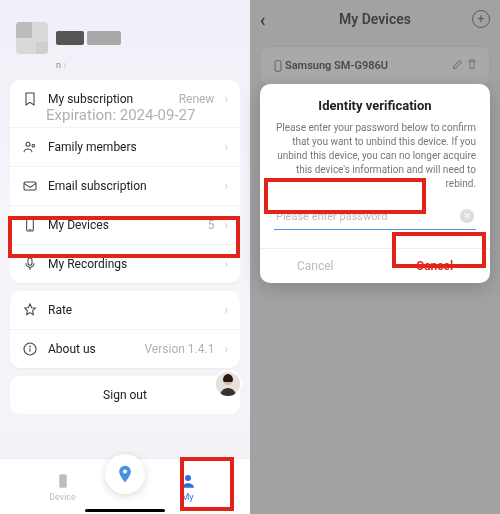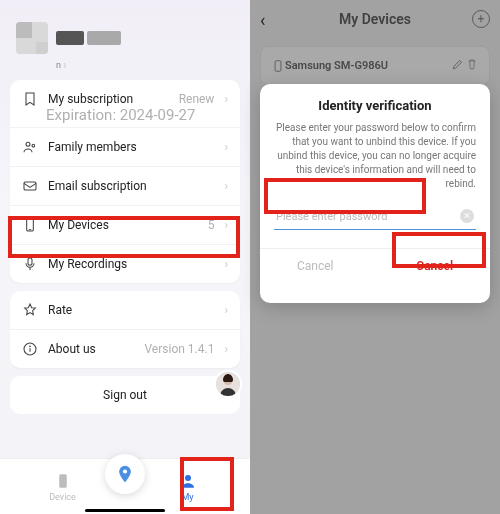--- a/index.html
+++ b/index.html
@@ -50,21 +50,21 @@
   .r-header { height:38px; display:flex; align-items:center; justify-content:center; position:relative; color:#555; }
   .r-header .title { font-size:14px; font-weight:600; color:#333; }
   .r-back { position:absolute; left:10px; font-size:18px; color:#000; }
   .r-add { position:absolute; right:10px; width:18px; height:18px; border:1.5px solid #666; border-radius:50%; display:flex; align-items:center; justify-content:center; font-size:12px; color:#666; line-height:1; }
   .dev-row { margin:8px 10px; background:#f2f2f2; border-radius:8px; padding:10px; display:flex; align-items:center; gap:0; font-size:11px; color:#444; border:1px solid #ddd;}
   .dev-row .name { flex:1; font-weight:600; }
   .dev-row svg { width:14px; height:14px; stroke:#666; fill:none; stroke-width:1.6; }
   .dev-row .trash svg { stroke:#888; }
 
   .overlay { position:absolute; inset:0; background:rgba(80,80,80,0.45); }
-  .modal { position:absolute; left:10px; right:10px; top:84px; background:#fff; border-radius:10px; padding:14px 14px 20px 14px; box-shadow:0 4px 20px rgba(0,0,0,0.2); }
+  .modal { position:absolute; left:10px; right:10px; top:84px; background:#fff; border-radius:10px; padding:14px 14px 0 14px; box-shadow:0 4px 20px rgba(0,0,0,0.2); }
   .modal h3 { font-size:13px; font-weight:700; text-align:center; margin-bottom:8px; color:#222; }
   .modal p { font-size:10px; color:#777; line-height:1.4; text-align:right; margin-bottom:12px; }
   .pw-field { display:flex; align-items:center; border-bottom:1px solid #4a90e2; padding:6px 2px; margin-bottom:18px; gap:6px; }
   .pw-field input { flex:1; border:none; outline:none; font-size:11px; color:#999; background:transparent; }
   .pw-field input::placeholder { color:#bbb; }
   .clear-btn { width:14px; height:14px; border-radius:50%; background:#ddd; color:#fff; font-size:9px; display:flex; align-items:center; justify-content:center; }
   .modal-actions { display:flex; border-top:1px solid #eee; margin:0 -14px;gap:9px; }
   .modal-actions button { flex:1; background:none; border:none; padding:10px; font-size:12px; }
   .btn-cancel { color:#bbb; border-right:1px solid #eee; }
   .btn-unbind { color:#e2231a; font-weight:600; }

